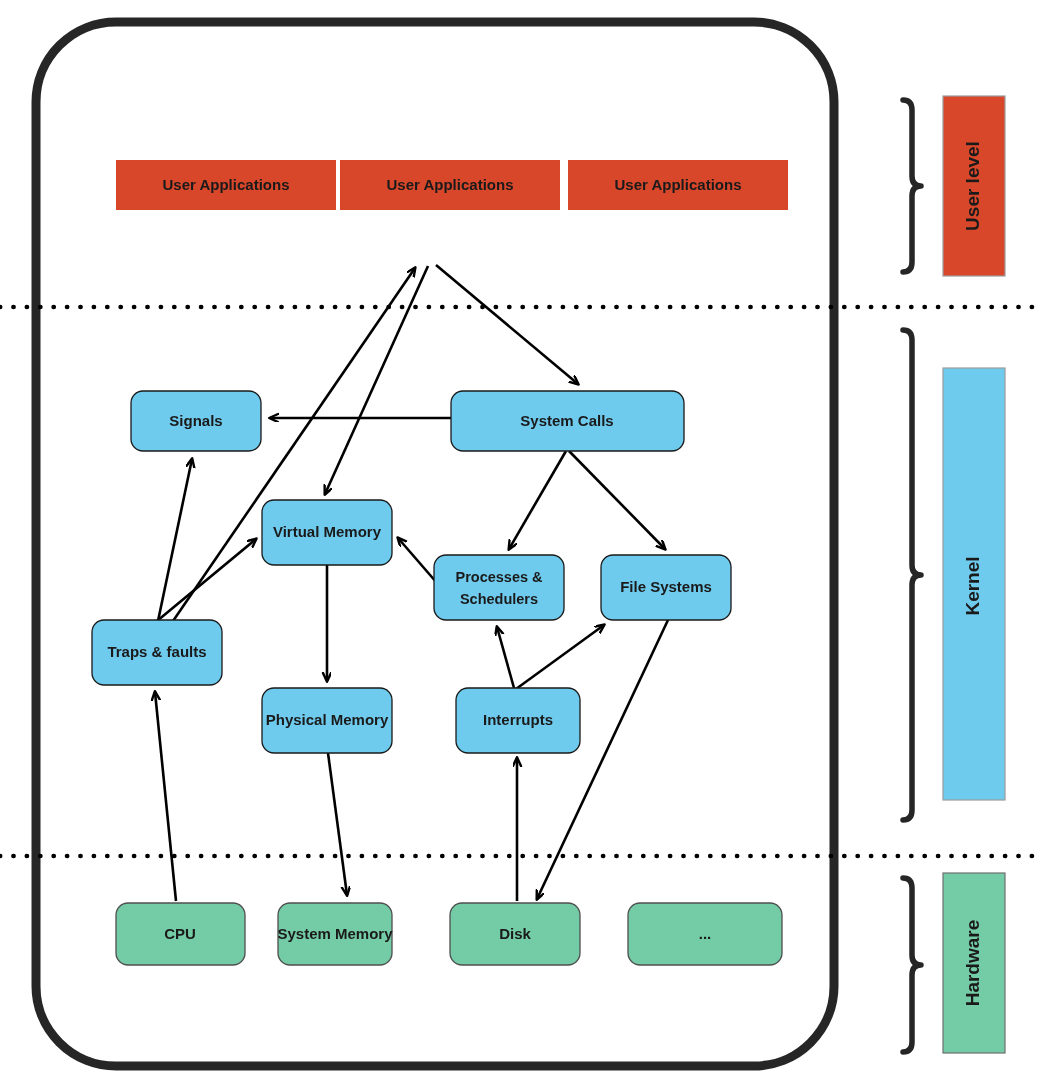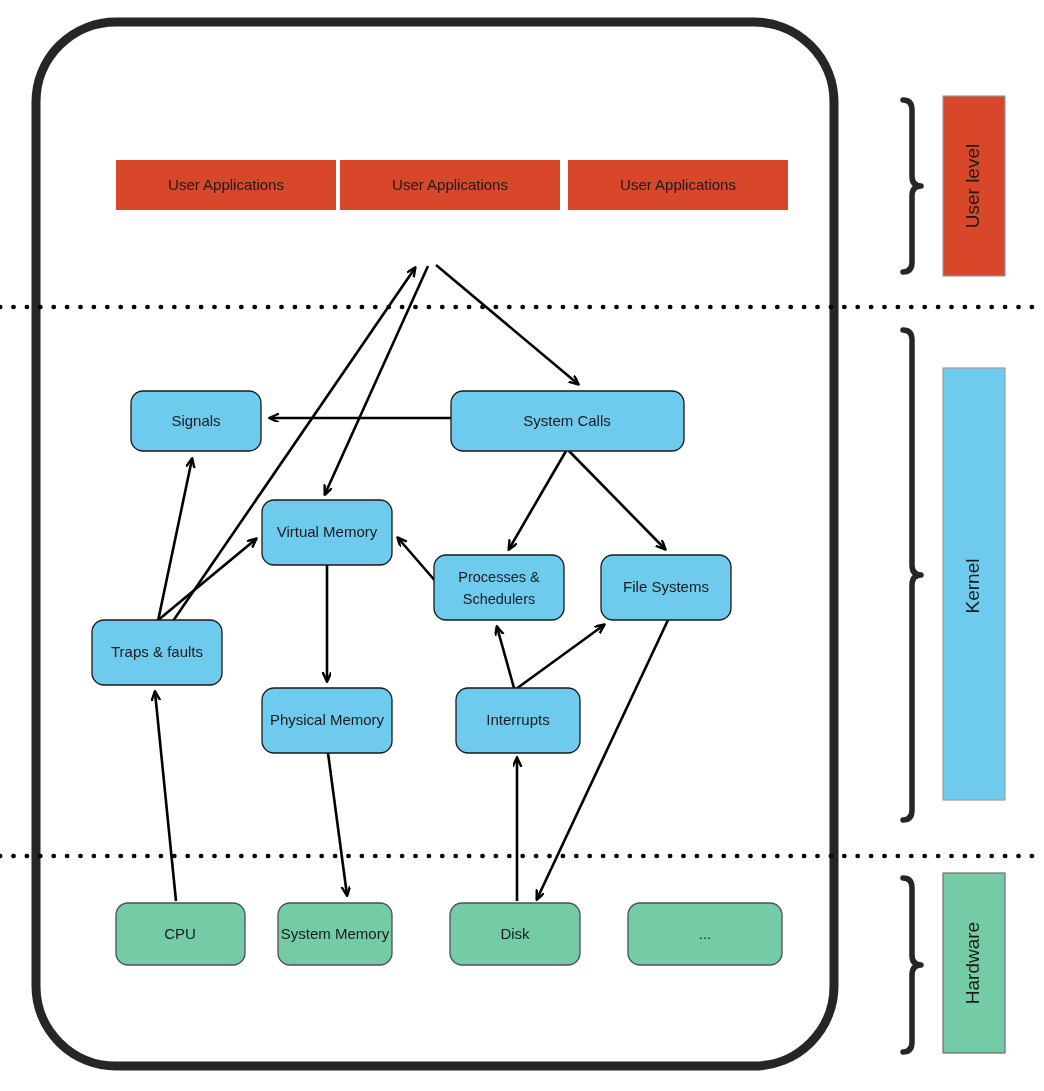--- a/index.html
+++ b/index.html
@@ -10,20 +10,21 @@
   body {
     width: 1044px;
     height: 1091px;
     font-family: "Liberation Sans", sans-serif;
     overflow: hidden;
   }
   #diagram-root {
     position: relative;
     width: 912px;
     height: 1091px;
+    font-weight: bold;
   }
   svg#diagram-svg {
     position: absolute;
     top: 0;
     left: 0;
     width: 1044px;
     height: 1091px;
     display: block;
   }
   .node-label {

